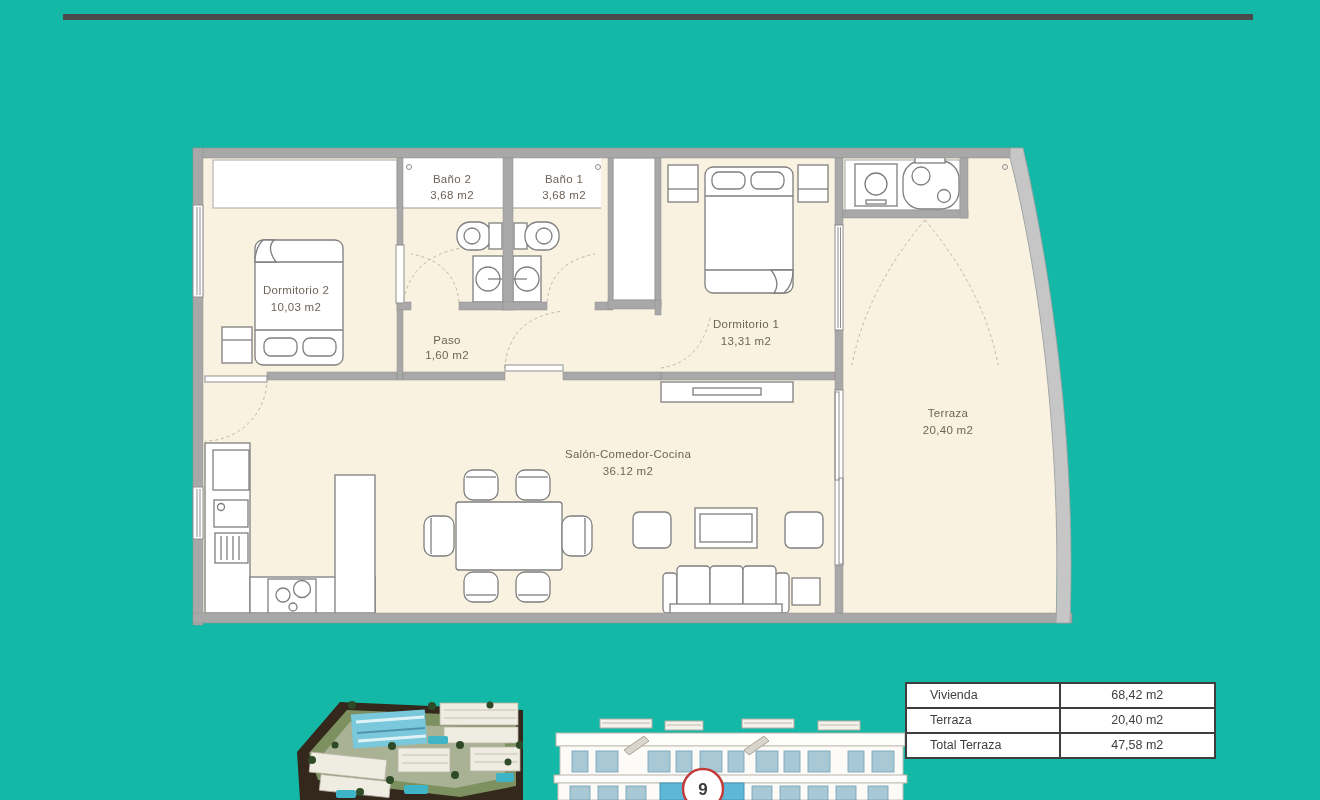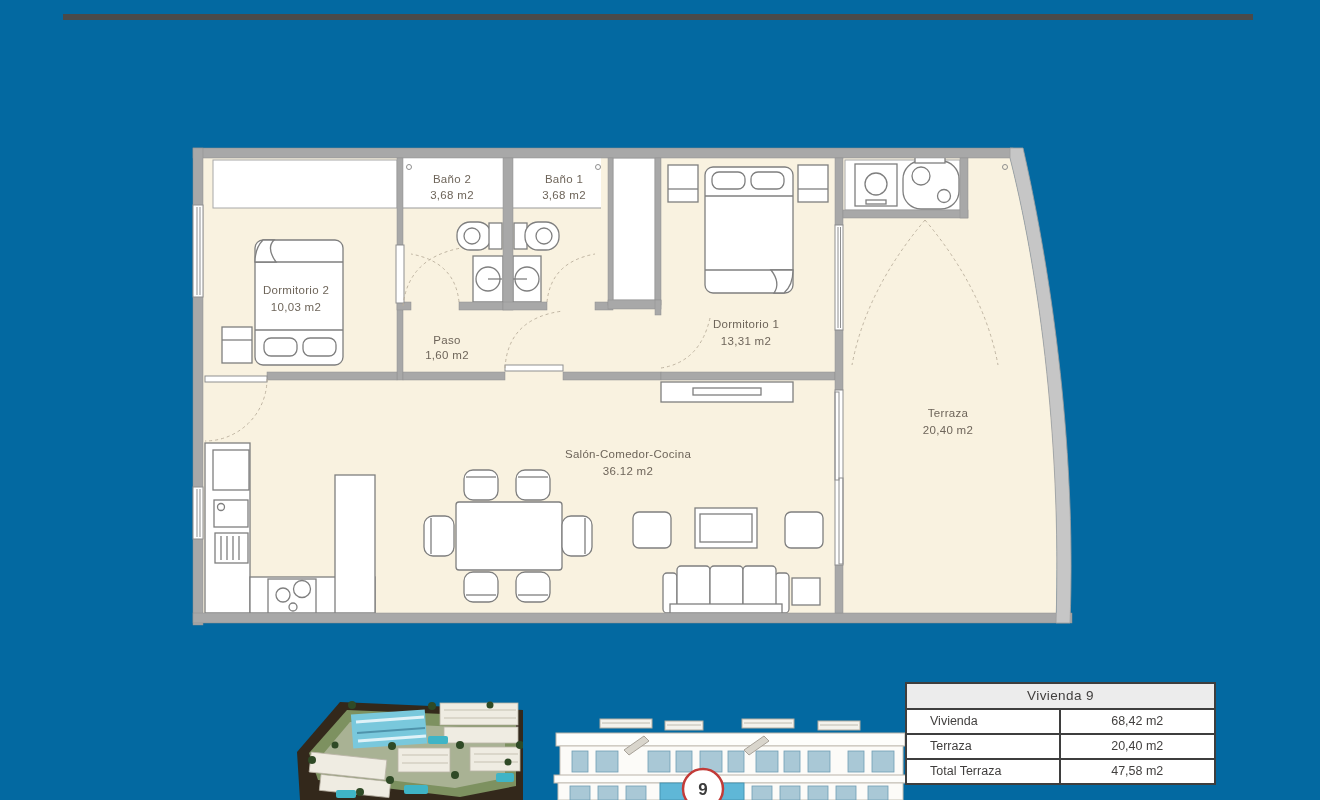--- a/index.html
+++ b/index.html
@@ -1,16 +1,16 @@
 <!DOCTYPE html>
 <html><head>
 <meta charset="utf-8">
 <style>
   html,body{margin:0;padding:0;background:#fff;}
-  #canvas{position:relative;width:1320px;height:800px;background:#0369a1;overflow:hidden;
+  #canvas{position:relative;width:1320px;height:800px;background:#14b8a6;overflow:hidden;
           font-family:"Liberation Sans",sans-serif;}
   .topbar{position:absolute;left:63px;top:14px;width:1190px;height:6px;background:#4a4a4a;}
   #plansvg{position:absolute;left:0;top:0;}
   
   .sumtable{position:absolute;left:905px;top:682px;width:307px;border:2px solid #3e3e3e;
             background:#fff;color:#413f3e;}
   .sumtable .hdr{height:24px;line-height:24px;text-align:center;background:#ececec;
                  border-bottom:2px solid #3e3e3e;font-size:13.5px;letter-spacing:.4px;}
   .sumtable .row{display:flex;height:23px;line-height:23px;font-size:12.5px;}
   .sumtable .row + .row{border-top:2px solid #3e3e3e;}
@@ -339,21 +339,20 @@
       </g>
 
       <g>
         <circle cx="703" cy="789" r="20" fill="#ffffff" stroke="#c23b38" stroke-width="2.5"></circle>
         <text x="703" y="795" text-anchor="middle" font-size="17" font-weight="bold" fill="#3b3b3b">9</text>
       </g>
     </g>
   </svg>
 
   <div class="sumtable">
-    <div class="hdr">Vivienda 9</div>
     <div class="row">
       <div class="lbl">Vivienda</div>
       <div class="val">68,42 m2</div>
     </div>
     <div class="row">
       <div class="lbl">Terraza</div>
       <div class="val">20,40 m2</div>
     </div>
     <div class="row">
       <div class="lbl">Total Terraza</div>

